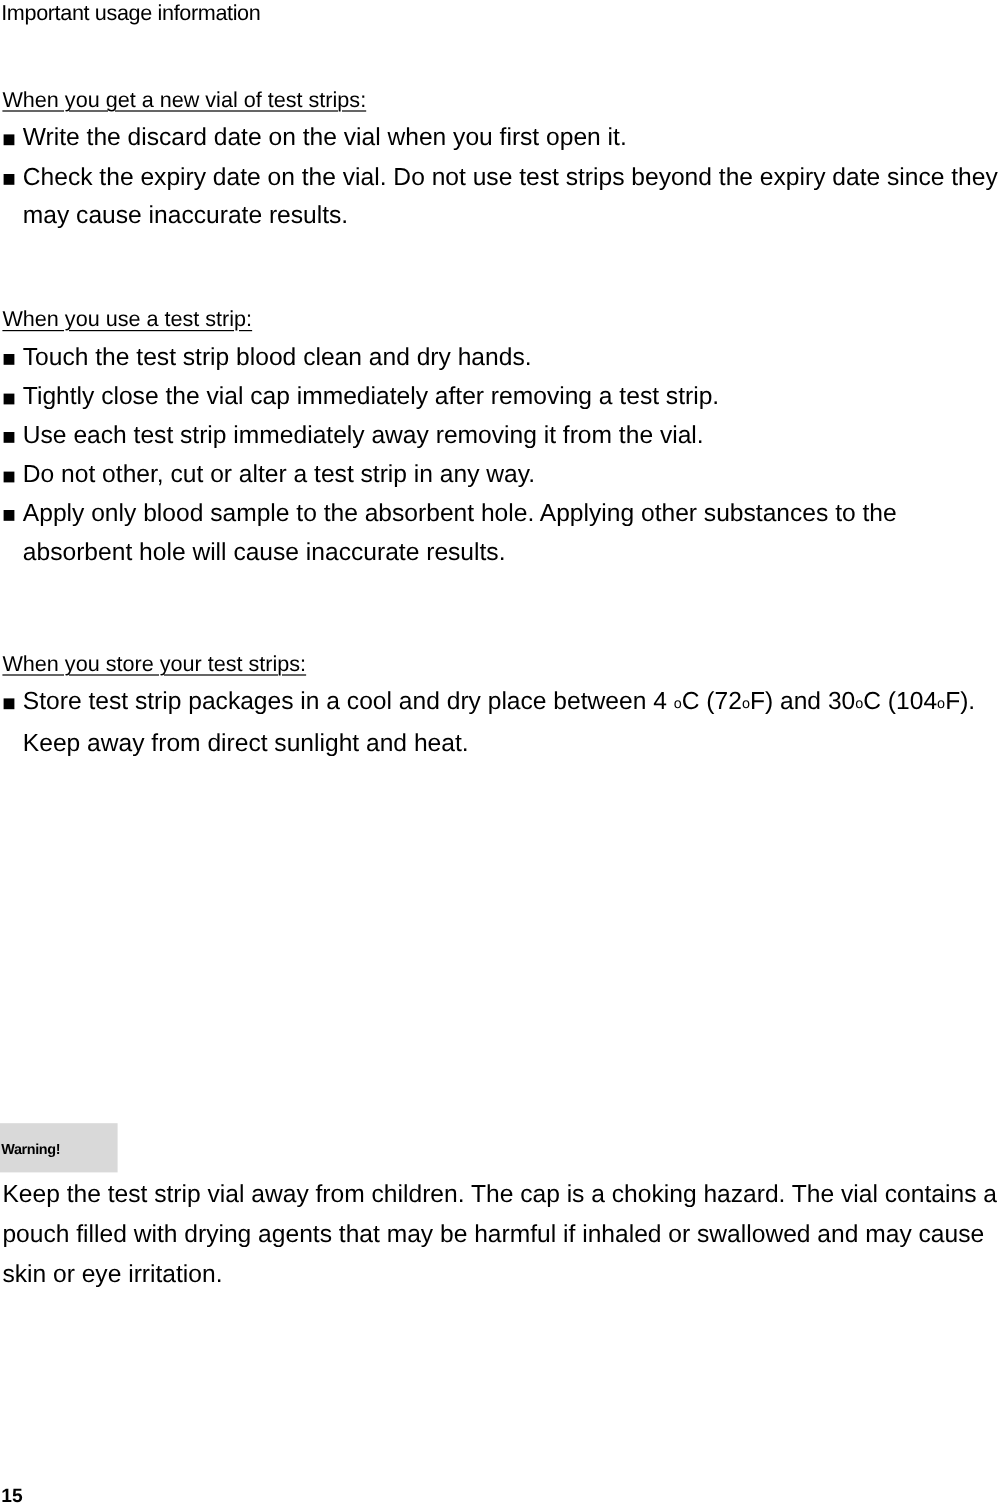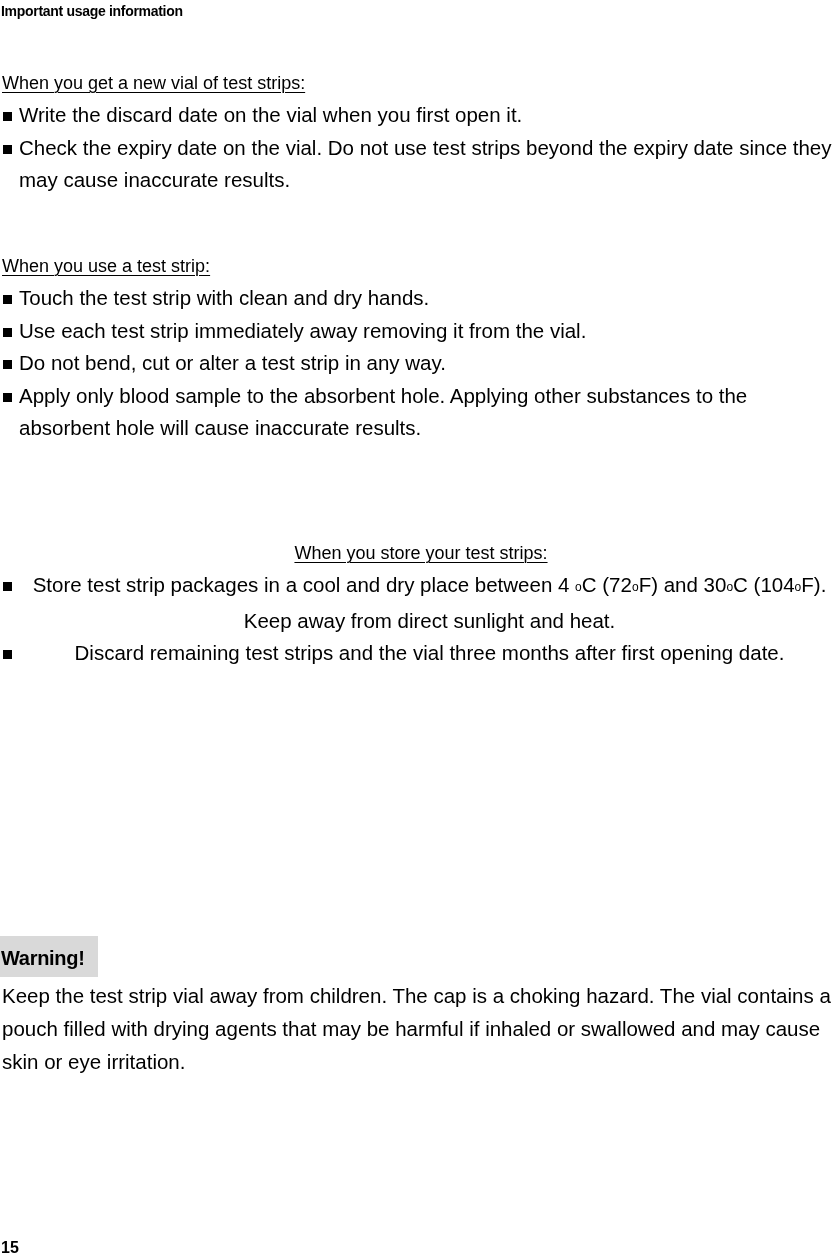--- a/index.html
+++ b/index.html
@@ -12,22 +12,22 @@
       height: 1257px;
       position: relative;
       overflow: hidden;
       font-family: "Liberation Sans", sans-serif;
       color: #000000;
     }
     .page-title {
       position: absolute;
       left: 1px;
       top: 0px;
-      font-size: 14px;
-      font-weight: bold;
+      font-size: 18px;
+      font-weight: normal;
       line-height: 22px;
       letter-spacing: -0.3px;
     }
     .section {
       position: absolute;
       left: 2px;
       width: 838px;
     }
     .section-heading {
       font-size: 18px;
@@ -67,21 +67,21 @@
     .bold {
       font-weight: bold;
     }
     .warning-label {
       position: absolute;
       left: 0px;
       top: 936px;
       width: 98px;
       height: 41px;
       background: #d9d9d9;
-      font-size: 20px;
+      font-size: 12px;
       font-weight: bold;
       line-height: 44px;
       box-sizing: border-box;
       padding-left: 1px;
       letter-spacing: -0.3px;
     }
     .warning-text {
       position: absolute;
       left: 2px;
       top: 979px;
@@ -119,49 +119,49 @@
   </ul>
 </div>
 
 <div class="section" style="top: 250px;">
   <div class="section-heading">
     <span>When you use a test strip:</span>
   </div>
   <ul class="bullet-list">
     <li class="bullet-item">
       <span class="bullet-marker"></span>
-      <span>Touch the test strip with clean and dry hands.</span>
+      <span>Touch the test strip blood clean and dry hands.</span>
+    </li>
+    <li class="bullet-item">
+      <span class="bullet-marker"></span>
+      <span>Tightly close the vial cap immediately after removing a test strip.</span>
     </li>
     <li class="bullet-item">
       <span class="bullet-marker"></span>
       <span>Use each test strip immediately away removing it from the vial.</span>
     </li>
     <li class="bullet-item">
       <span class="bullet-marker"></span>
-      <span>Do not bend, cut or alter a test strip in any way.</span>
+      <span>Do not other, cut or alter a test strip in any way.</span>
     </li>
     <li class="bullet-item">
       <span class="bullet-marker"></span>
       <span>Apply only blood sample to the absorbent hole. Applying other substances to the absorbent hole will cause inaccurate results.</span>
     </li>
   </ul>
 </div>
 
-<div class="section" style="top: 537px; text-align: center;">
+<div class="section" style="top: 537px;">
   <div class="section-heading">
     <span>When you store your test strips:</span>
   </div>
   <ul class="bullet-list">
     <li class="bullet-item">
       <span class="bullet-marker"></span>
       <span><span>Store test strip packages in a cool and dry place between 4 </span><span class="deg">o</span><span>C (72</span><span class="deg">o</span><span>F) and 30</span><span class="deg">o</span><span>C (104</span><span class="deg">o</span><span>F). Keep away from direct sunlight and heat.</span></span>
-    </li>
-    <li class="bullet-item">
-      <span class="bullet-marker"></span>
-      <span>Discard remaining test strips and the vial three months after first opening date.</span>
     </li>
   </ul>
 </div>
 
 <div class="warning-label">Warning!</div>
 <div class="warning-text">Keep the test strip vial away from children. The cap is a choking hazard. The vial contains a pouch filled with drying agents that may be harmful if inhaled or swallowed and may cause skin or eye irritation.</div>
 
 <div class="page-number">15</div>
 
 </body></html>

